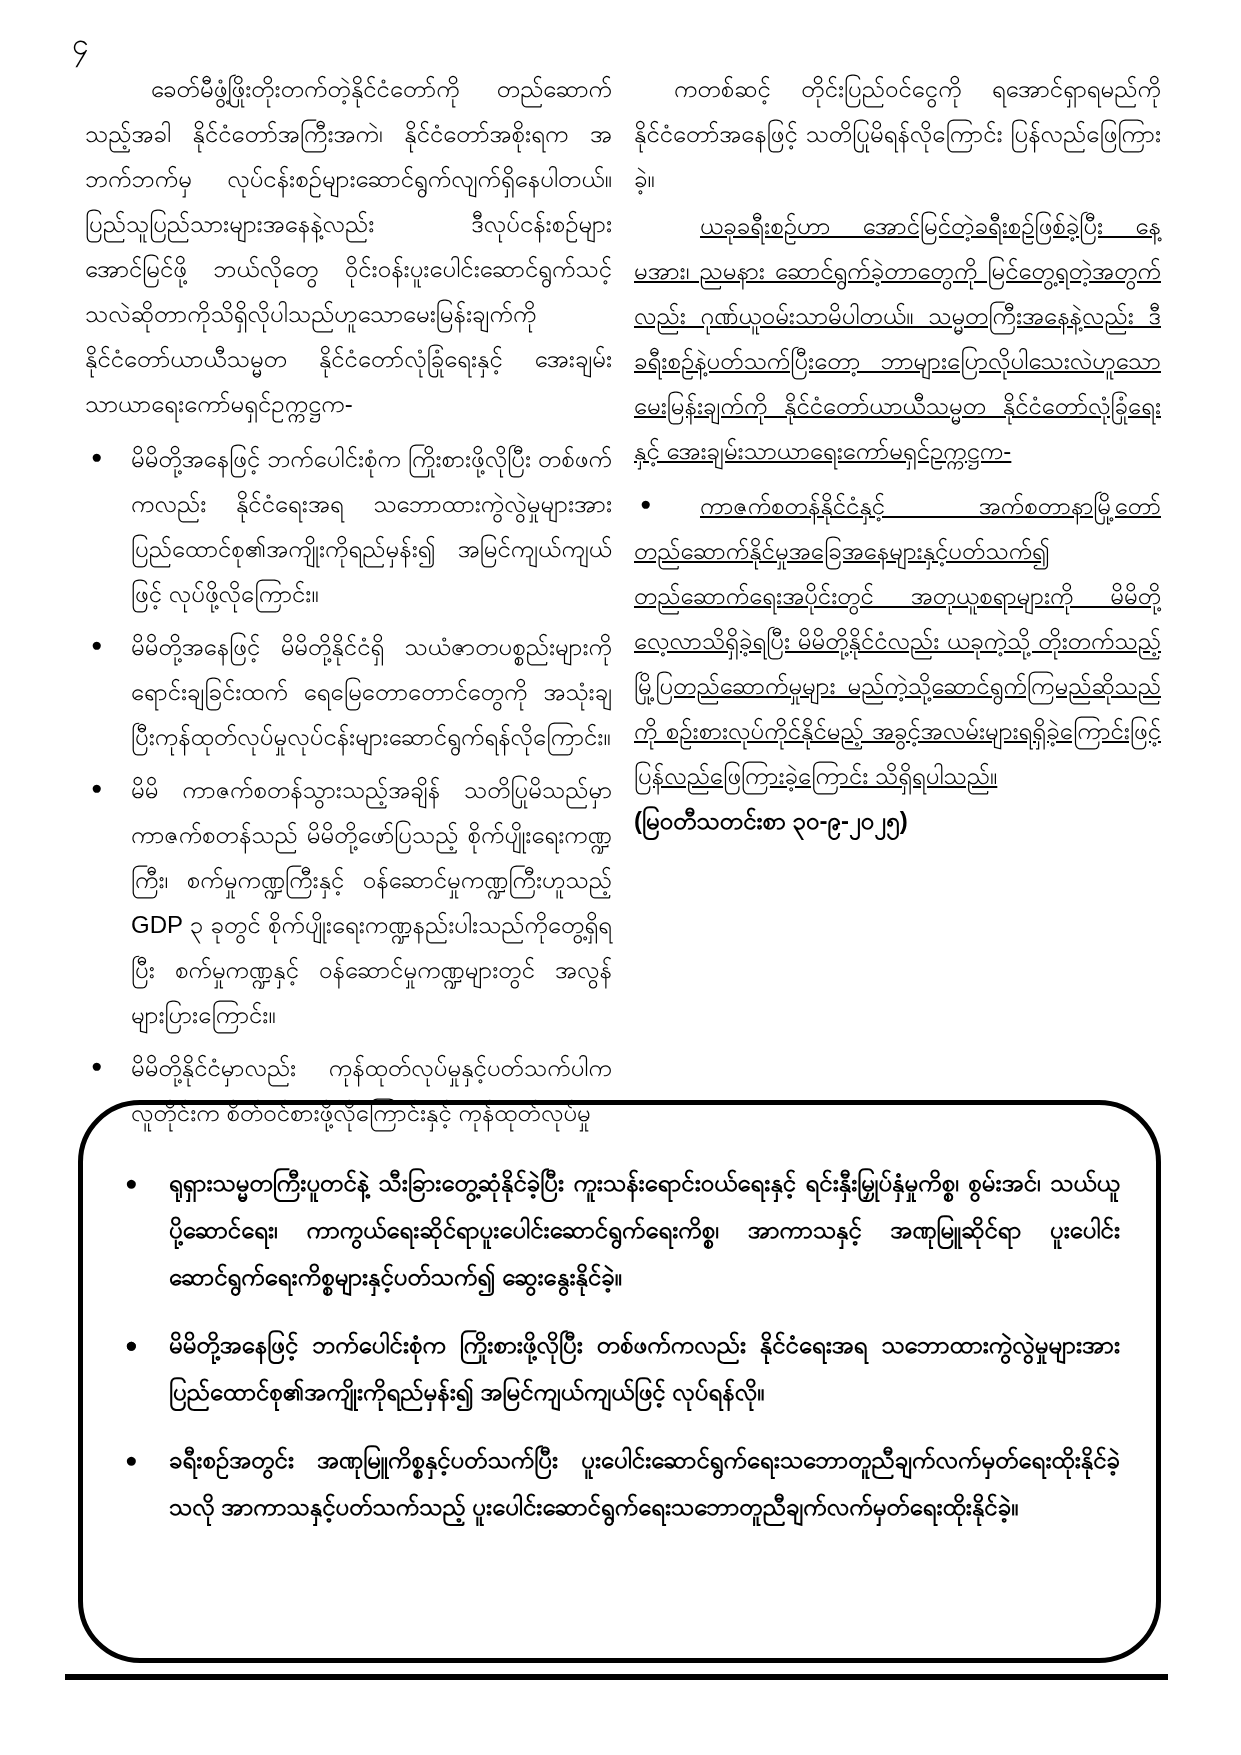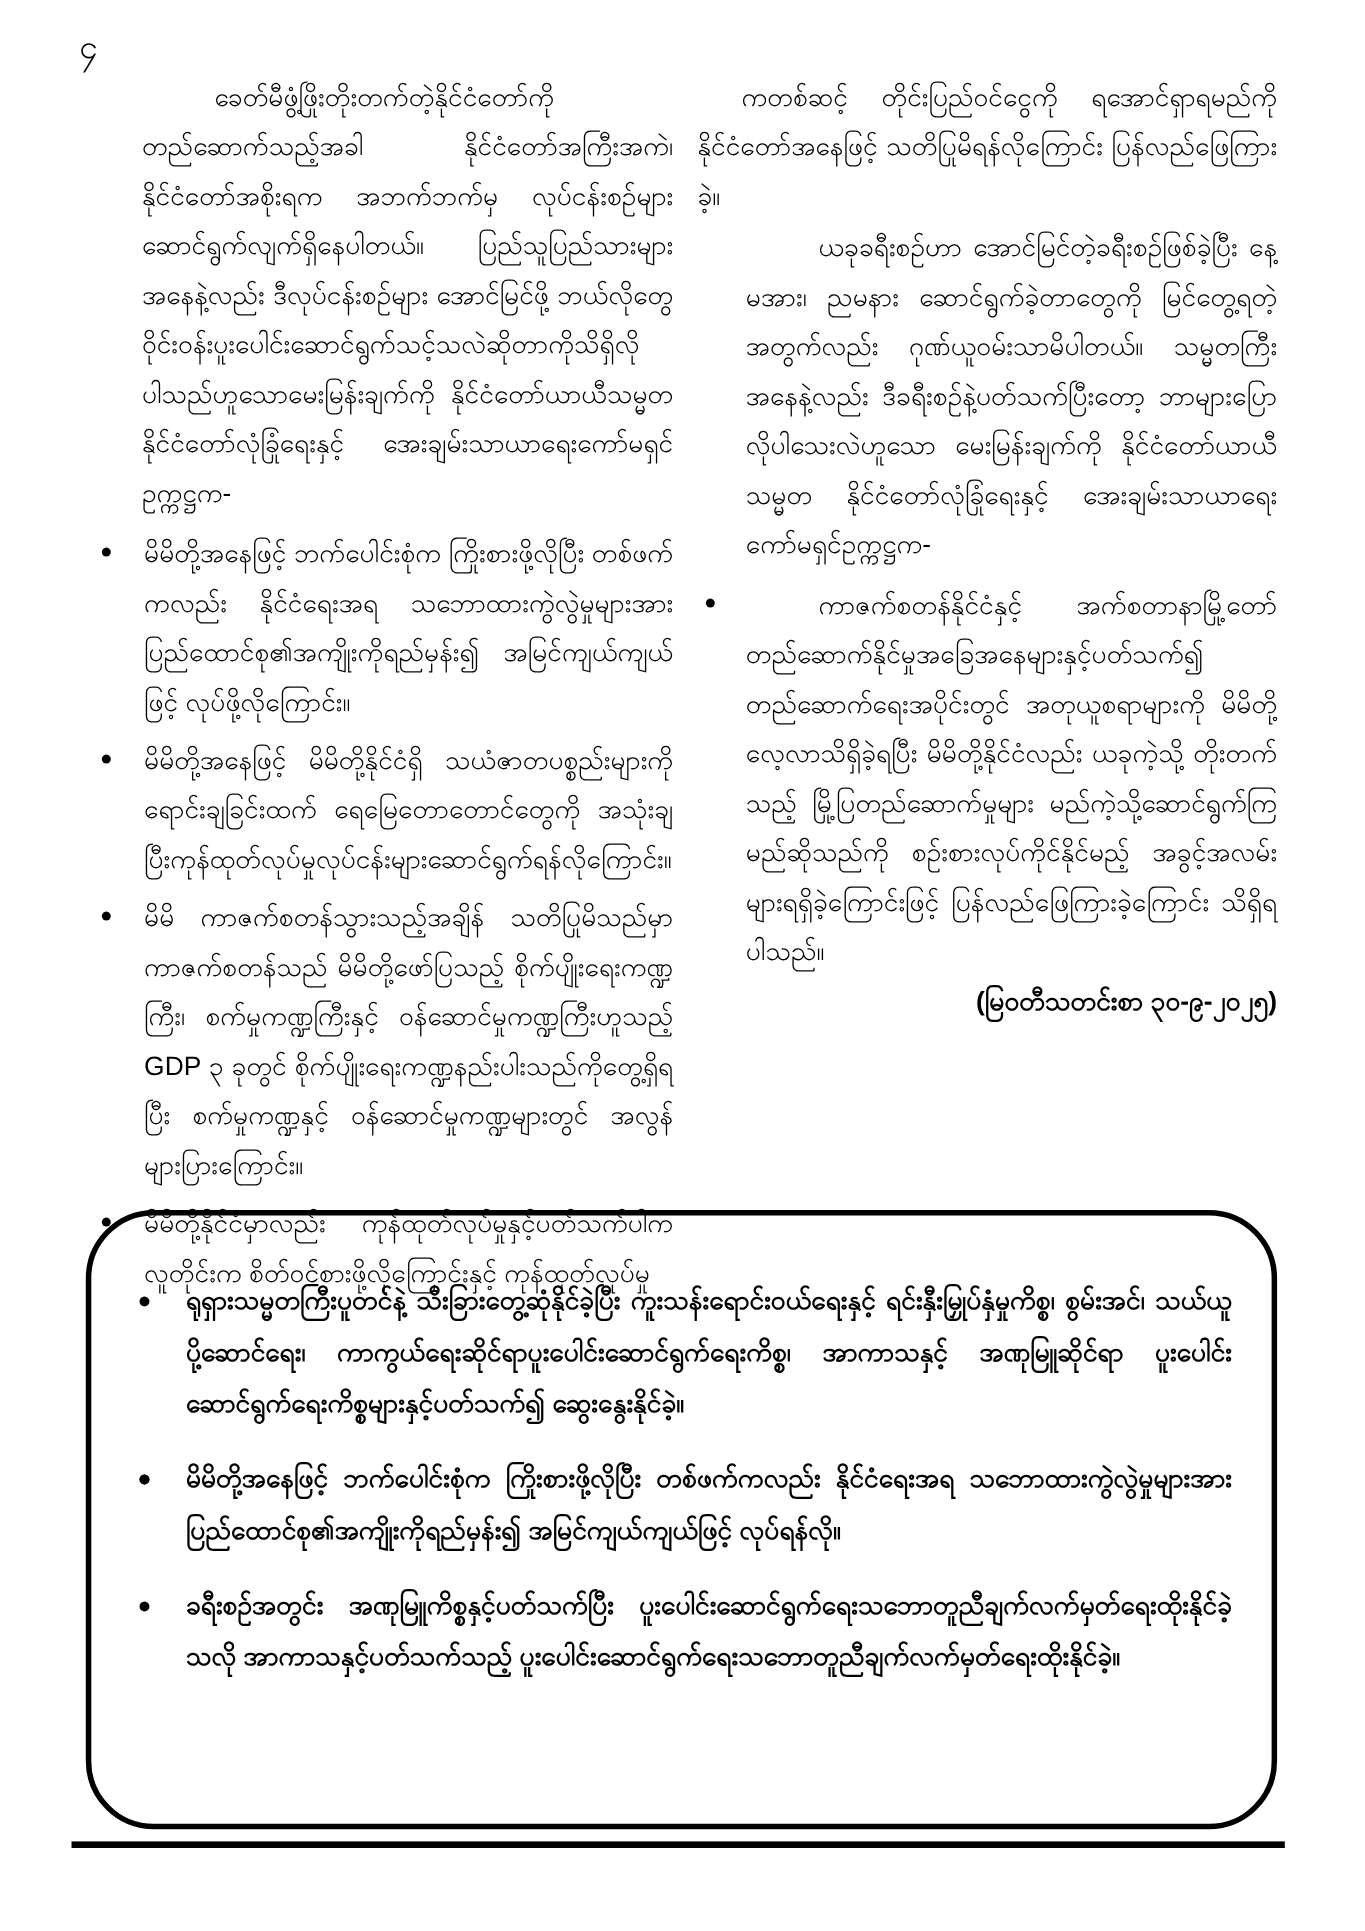--- a/index.html
+++ b/index.html
@@ -31,42 +31,42 @@
     display: flex;
     gap: 22px;
   }
   .col {
     width: 527px;
     font-size: 24px;
     line-height: 45px;
     text-align: justify;
   }
   .col p { margin: 0; }
-  .col p.indent { text-indent: 66px; margin-left: 44px; }
+  .col p.indent { text-indent: 66px; }
   .col p.cont { text-indent: 40px; }
-  .col p.spaced { margin-top: 2px; }
+  .col p.spaced { margin-top: 2px; text-decoration: underline; }
   ul.dots {
     list-style: none;
     margin: 10px 0 0 0;
     padding: 0;
   }
   ul.dots > li {
     position: relative;
     padding-left: 46px;
     margin-top: 8px;
   }
   ul.dots > li > .dot {
     position: absolute;
     left: 6px;
     top: -2px;
     font-size: 19px;
   }
   .attribution {
     margin-top: 8px;
-    text-align: right;
+    text-align: left;
     font-weight: bold;
   }
   .summary-box {
     position: absolute;
     left: 78px;
     top: 1100px;
     width: 1083px;
     height: 563px;
     box-sizing: border-box;
     border: 5px solid #000000;

